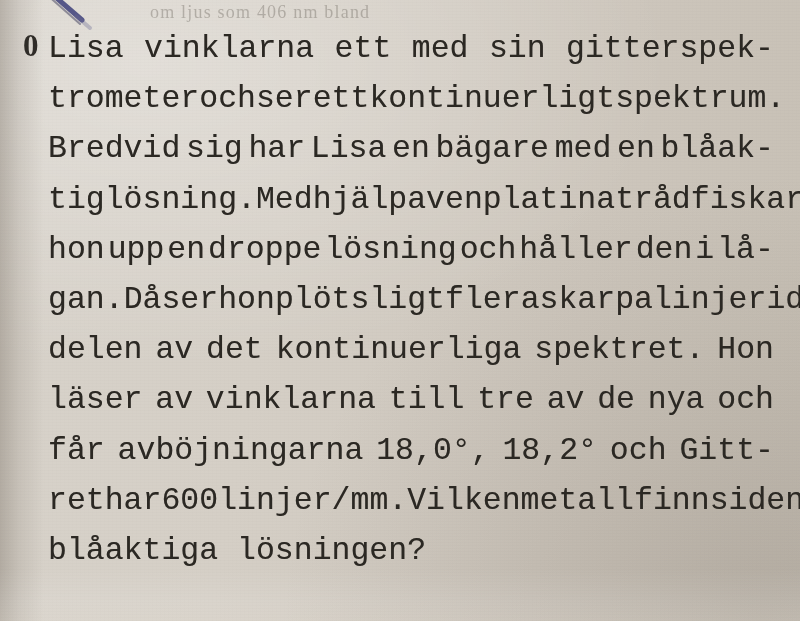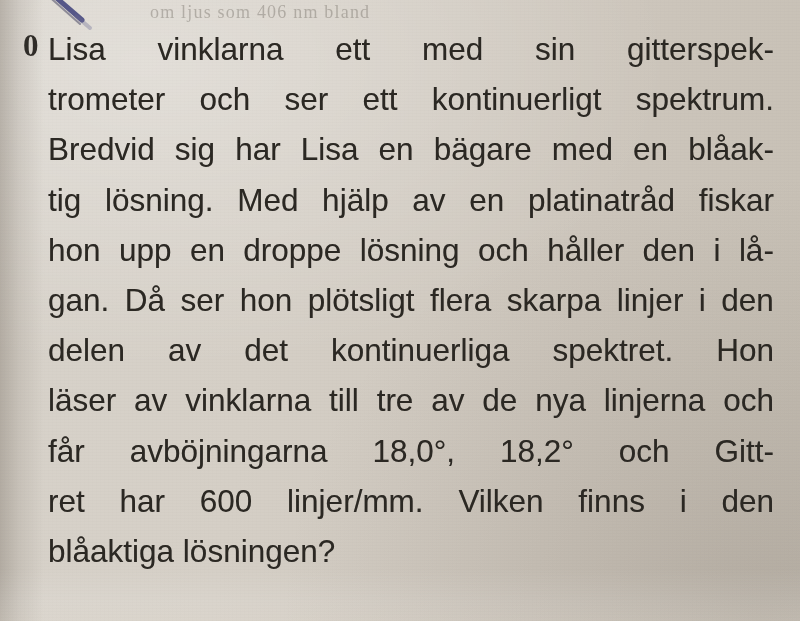--- a/index.html
+++ b/index.html
@@ -104,21 +104,21 @@
 
   
   #text-block {
     position: absolute;
     left: 48px;
     top: 24px;
     width: 726px;
     color: #2b2823;
     font-size: 31.5px;
     line-height: 50.2px;
-    font-family: Liberation Sans, sans-serif;
+    font-family: Liberation Mono, monospace;
   }
   .line {
     white-space: nowrap;
     text-align: justify;
     text-align-last: justify;
     display: block;
     height: 50.2px;
   }
   .line.last {
     text-align: center;
@@ -224,37 +224,37 @@
     </span>
     <span class="line spread">
       <span class="w">läser</span>
       <span class="w">av</span>
       <span class="w">vinklarna</span>
       <span class="w">till</span>
       <span class="w">tre</span>
       <span class="w">av</span>
       <span class="w">de</span>
       <span class="w">nya</span>
-      <span class="w">linjerna</span>
       <span class="w">och</span>
     </span>
     <span class="line spread">
       <span class="w">får</span>
       <span class="w">avböjningarna</span>
       <span class="w">18,0°,</span>
       <span class="w">18,2°</span>
       <span class="w">och</span>
       <span class="w">Gitt-</span>
     </span>
     <span class="line spread">
       <span class="w">ret</span>
       <span class="w">har</span>
       <span class="w">600</span>
       <span class="w">linjer/mm.</span>
       <span class="w">Vilken</span>
+      <span class="w">metall</span>
       <span class="w">finns</span>
       <span class="w">i</span>
       <span class="w">den</span>
     </span>
     <span class="line last">
       <span class="w">blåaktiga</span>&nbsp;<span class="w">lösningen?</span>
     </span>
   </div>
 
   <div id="bottomband"></div>

